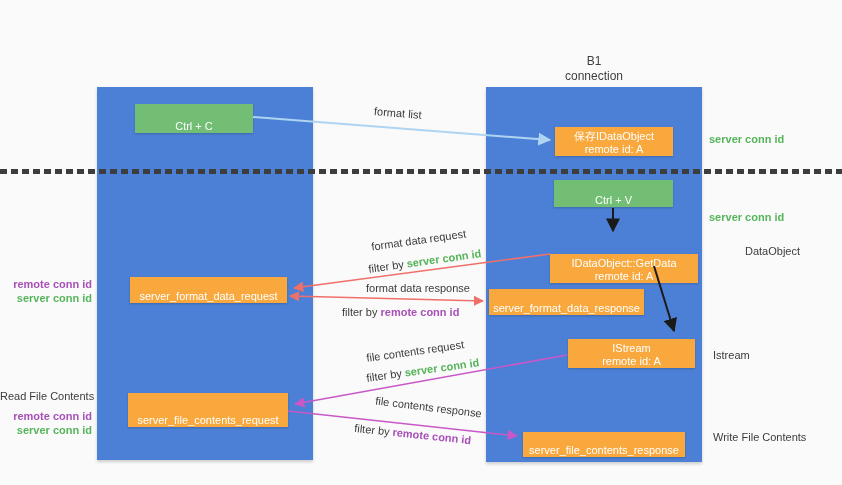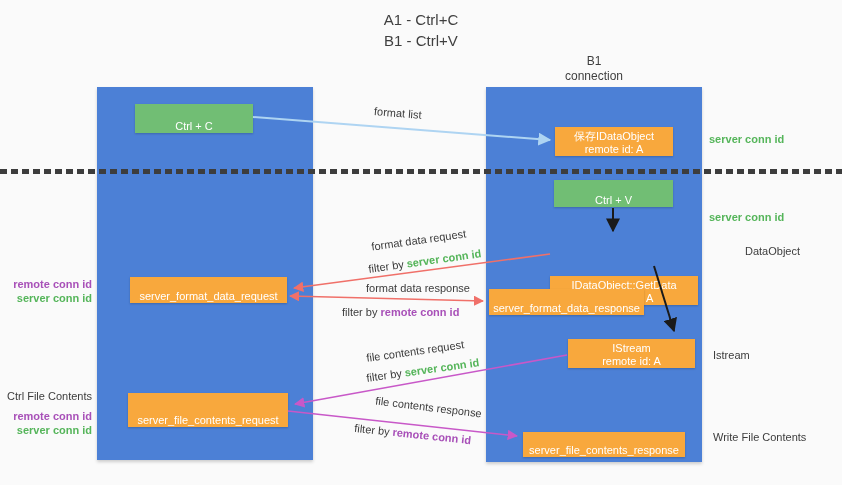--- a/index.html
+++ b/index.html
@@ -46,24 +46,20 @@
   .r-neg8{transform:rotate(-8deg);}
   .r-pos7{transform:rotate(7deg);}
   .r-pos6{transform:rotate(6deg);}
   .r-pos4{transform:rotate(4.5deg);}
 </style>
 </head>
 <body>
 
 <div id="canvas">
 
-  <div class="title">
-    <div>A1 - Ctrl+C</div>
-    <div>B1 - Ctrl+V</div>
-  </div>
 
   <div class="col-header right">
     <div>B1</div>
     <div>connection</div>
   </div>
 
   <div class="column left"></div>
   <div class="column right"></div>
 
   <div class="dotted-line"></div>
@@ -78,21 +74,21 @@
     <span>server_file_contents_request</span>
   </div>
 
   <div class="box orange" style="left:555px;top:127px;width:118px;height:29px;">
     <span>保存IDataObject</span>
     <span>remote id: A</span>
   </div>
   <div class="box green" style="left:554px;top:180px;width:119px;height:27px;">
     <span>Ctrl + V</span>
   </div>
-  <div class="box orange" style="left:550px;top:254px;width:148px;height:29px;margin-top:22px;">
+  <div class="box orange" style="left:550px;top:254px;width:148px;height:29px;">
     <span>IDataObject::GetData</span>
     <span>remote id: A</span>
   </div>
   <div class="box orange" style="left:489px;top:289px;width:155px;height:26px;">
     <span>server_format_data_response</span>
   </div>
   <div class="box orange" style="left:568px;top:339px;width:127px;height:29px;">
     <span>IStream</span>
     <span>remote id: A</span>
   </div>
@@ -160,17 +156,17 @@
   </div>
 
   <div class="lbl green-bold" style="left:709px;top:133px;">server conn id</div>
   <div class="lbl green-bold" style="left:709px;top:211px;">server conn id</div>
   <div class="lbl" style="left:745px;top:245px;">DataObject</div>
   <div class="lbl" style="left:713px;top:349px;">Istream</div>
   <div class="lbl" style="left:713px;top:431px;">Write File Contents</div>
 
   <div class="lbl left-side purple-bold" style="top:278px;">remote conn id</div>
   <div class="lbl left-side green-bold" style="top:292px;">server conn id</div>
-  <div class="lbl left-side" style="top:390px;">Ctrl File Contents</div>
+  <div class="lbl left-side" style="top:390px;">Read File Contents</div>
   <div class="lbl left-side purple-bold" style="top:410px;">remote conn id</div>
   <div class="lbl left-side green-bold" style="top:424px;">server conn id</div>
 
 </div>
 
 </body></html>

